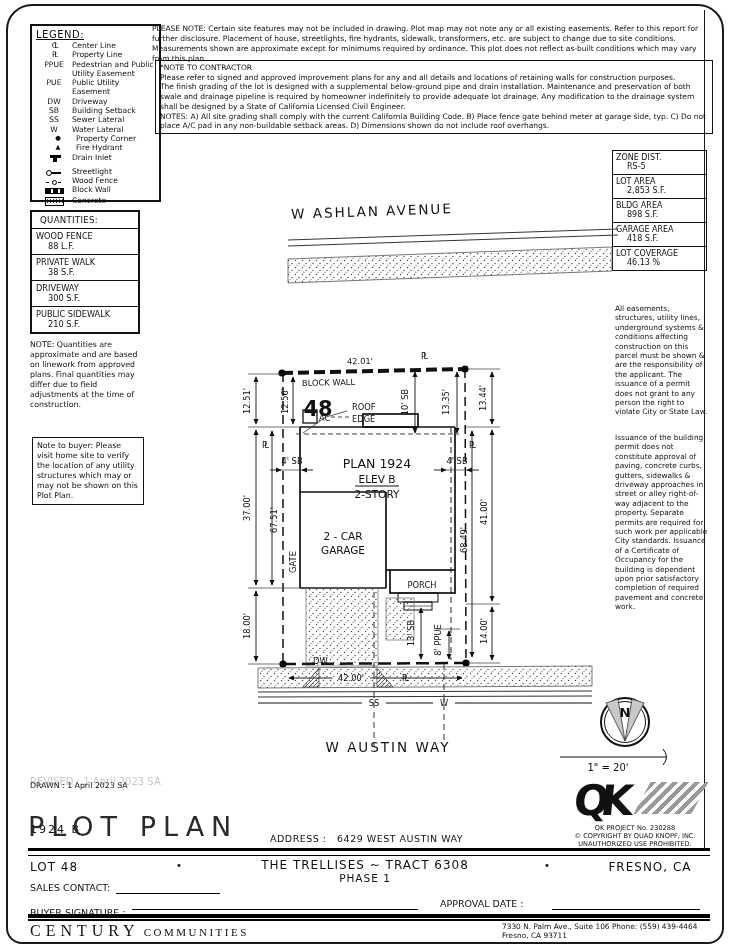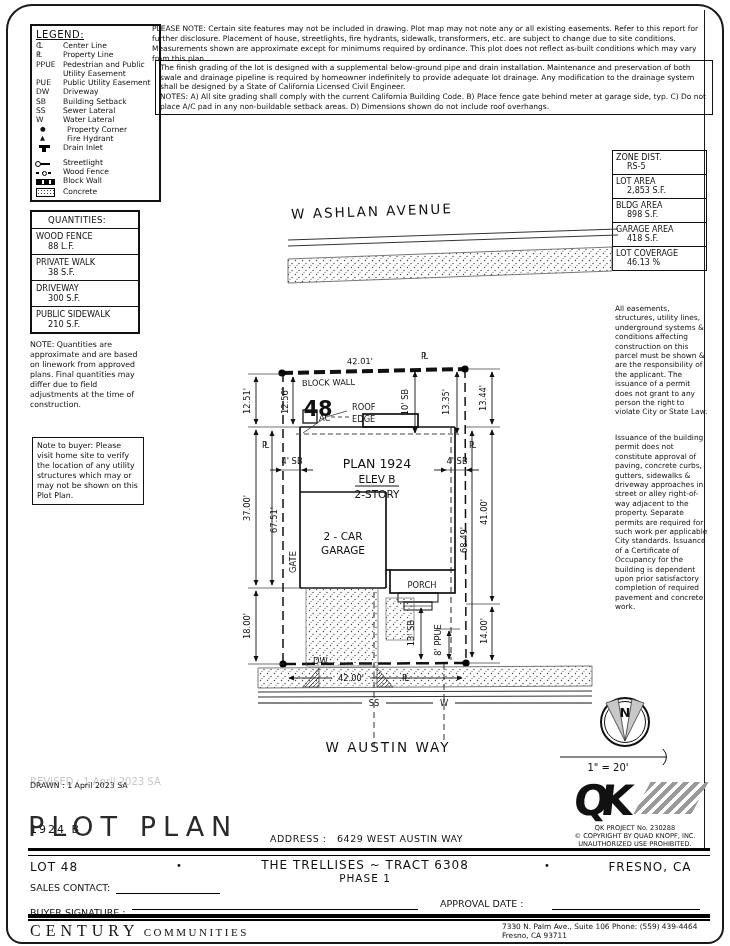--- a/index.html
+++ b/index.html
@@ -7,42 +7,42 @@
        font-family:"DejaVu Sans",sans-serif;color:#111;overflow:hidden;}
   .abs{position:absolute;}
   
   .sheet{left:6px;top:4px;width:714px;height:936px;border:2px solid #1a1a1a;
          border-radius:26px 26px 16px 16px;}
   .rline{left:704px;top:10px;width:0;height:840px;border-left:1.5px solid #1a1a1a;}
   
   .legend{left:30px;top:24px;width:131px;height:178px;border:2px solid #111;padding:3px 4px;box-sizing:border-box;}
   .lg-title{font-size:10px;text-decoration:underline;letter-spacing:.5px;margin-bottom:1px;}
   .lg-row{display:flex;align-items:flex-start;line-height:9.3px;}
-  .lg-sym{width:27px;flex:none;font-size:7.6px;}
+  .lg-sym{width:36px;flex:none;font-size:7.6px;text-align:center;}
   .lg-lbl{flex:1;font-size:7.6px;}
   .mono{letter-spacing:-2.5px;}
   .lg-glyph{font-size:6.5px;padding-left:4px;}
   .ico{display:inline-block;position:relative;margin-top:2px;}
   .ico-drain{width:11px;height:7px;border-top:3px solid #000;margin-left:3px;}
   .ico-drain::after{content:"";position:absolute;left:3px;top:0px;width:4px;height:4px;background:#000;}
   .ico-light{width:14px;height:2px;background:#000;margin-top:4px;}
   .ico-light::before{content:"";position:absolute;left:-1px;top:-2px;width:4px;height:4px;border:1px solid #000;border-radius:50%;background:#fff;}
   .ico-fence{width:17px;height:1.5px;margin-top:4px;background:repeating-linear-gradient(90deg,#000 0 3px,transparent 3px 6px);}
   .ico-fence::after{content:"";position:absolute;left:6px;top:-1.5px;width:3px;height:3px;border:1px solid #000;border-radius:50%;background:#fff;}
   .ico-wall{width:17px;height:4px;margin-top:2.5px;border:.5px solid #000;background:repeating-linear-gradient(90deg,#000 0 5px,#fff 5px 7px);}
   .ico-conc{width:17px;height:7px;margin-top:1px;border:1px solid #000;background-image:radial-gradient(#444 .5px,transparent .9px);background-size:3px 3px;}
   
   .pnote{left:152px;top:24px;width:560px;font-size:7.5px;line-height:9.9px;}
   .cnote{left:155px;top:60px;width:548px;border:1.5px solid #111;padding:2px 4px;font-size:7.5px;line-height:9.7px;}
   .cnote .t{margin-bottom:0px;}
   
   .qbox{left:30px;top:210px;width:110px;border:2px solid #111;box-sizing:border-box;}
   .q-cell{border-bottom:1.5px solid #111;padding:2px 4px 3px 4px;}
   .q-cell:last-child{border-bottom:none;}
-  .q-title{font-size:8.6px;padding:3px 16px;border-bottom:1.5px solid #111;letter-spacing:.3px;}
+  .q-title{font-size:8.6px;padding:3px 8px;border-bottom:1.5px solid #111;letter-spacing:.3px;}
   .q-name{font-size:8.2px;}
   .q-val{font-size:8.2px;padding-left:12px;}
   .qnote{left:30px;top:340px;width:114px;font-size:7.8px;line-height:10px;}
   .bnote{left:32px;top:437px;width:112px;border:1.5px solid #111;padding:3px 4px;font-size:7.8px;line-height:10px;box-sizing:border-box;}
   
   .sbox{left:612px;top:150px;width:95px;border:1.5px solid #111;box-sizing:border-box;}
   .s-cell{border-bottom:1.5px solid #111;padding:2px 3px 3px 3px;}
   .s-cell:last-child{border-bottom:none;}
   .s-name{font-size:8px;}
   .s-val{font-size:8px;padding-left:11px;}
@@ -158,20 +158,22 @@
     <span class="lg-lbl">Block Wall</span>
     </div>
   <div class="lg-row">
     <span class="lg-sym"><span class="ico ico-conc"></span></span>
     <span class="lg-lbl">Concrete</span>
     </div>
 </div>
 
 <div class="abs pnote">PLEASE NOTE:  Certain site features may not be included in drawing.  Plot map may not note any or all existing easements. Refer to this report for further disclosure.  Placement of house, streetlights, fire hydrants, sidewalk, transformers, etc. are subject to change due to site conditions.  Measurements shown are approximate except for minimums required by ordinance.  This plot does not reflect as-built conditions which may vary from this plan.</div>
 <div class="abs cnote">
+  <div class="t">*NOTE TO CONTRACTOR</div>
+  <div>Please refer to signed and approved improvement plans for any and all details and locations of retaining walls for construction purposes.</div>
   <div>The finish grading of the lot is designed with a supplemental below-ground pipe and drain installation.  Maintenance and preservation of both swale and drainage pipeline is required by homeowner indefinitely to provide adequate lot drainage.  Any modification to the drainage system shall be designed by a State of California Licensed Civil Engineer.</div>
   <div>NOTES:  A) All site grading shall comply with the current California Building Code.  B) Place fence gate behind meter at garage side, typ.  C) Do not place A/C pad in any non-buildable setback areas.  D) Dimensions shown do not include roof overhangs.</div>
 </div>
 
 <div class="abs qbox">
   <div class="q-title">QUANTITIES:</div>
   <div class="q-cell">
     <div class="q-name">WOOD FENCE</div>
     <div class="q-val">88 L.F.</div>
     </div>

